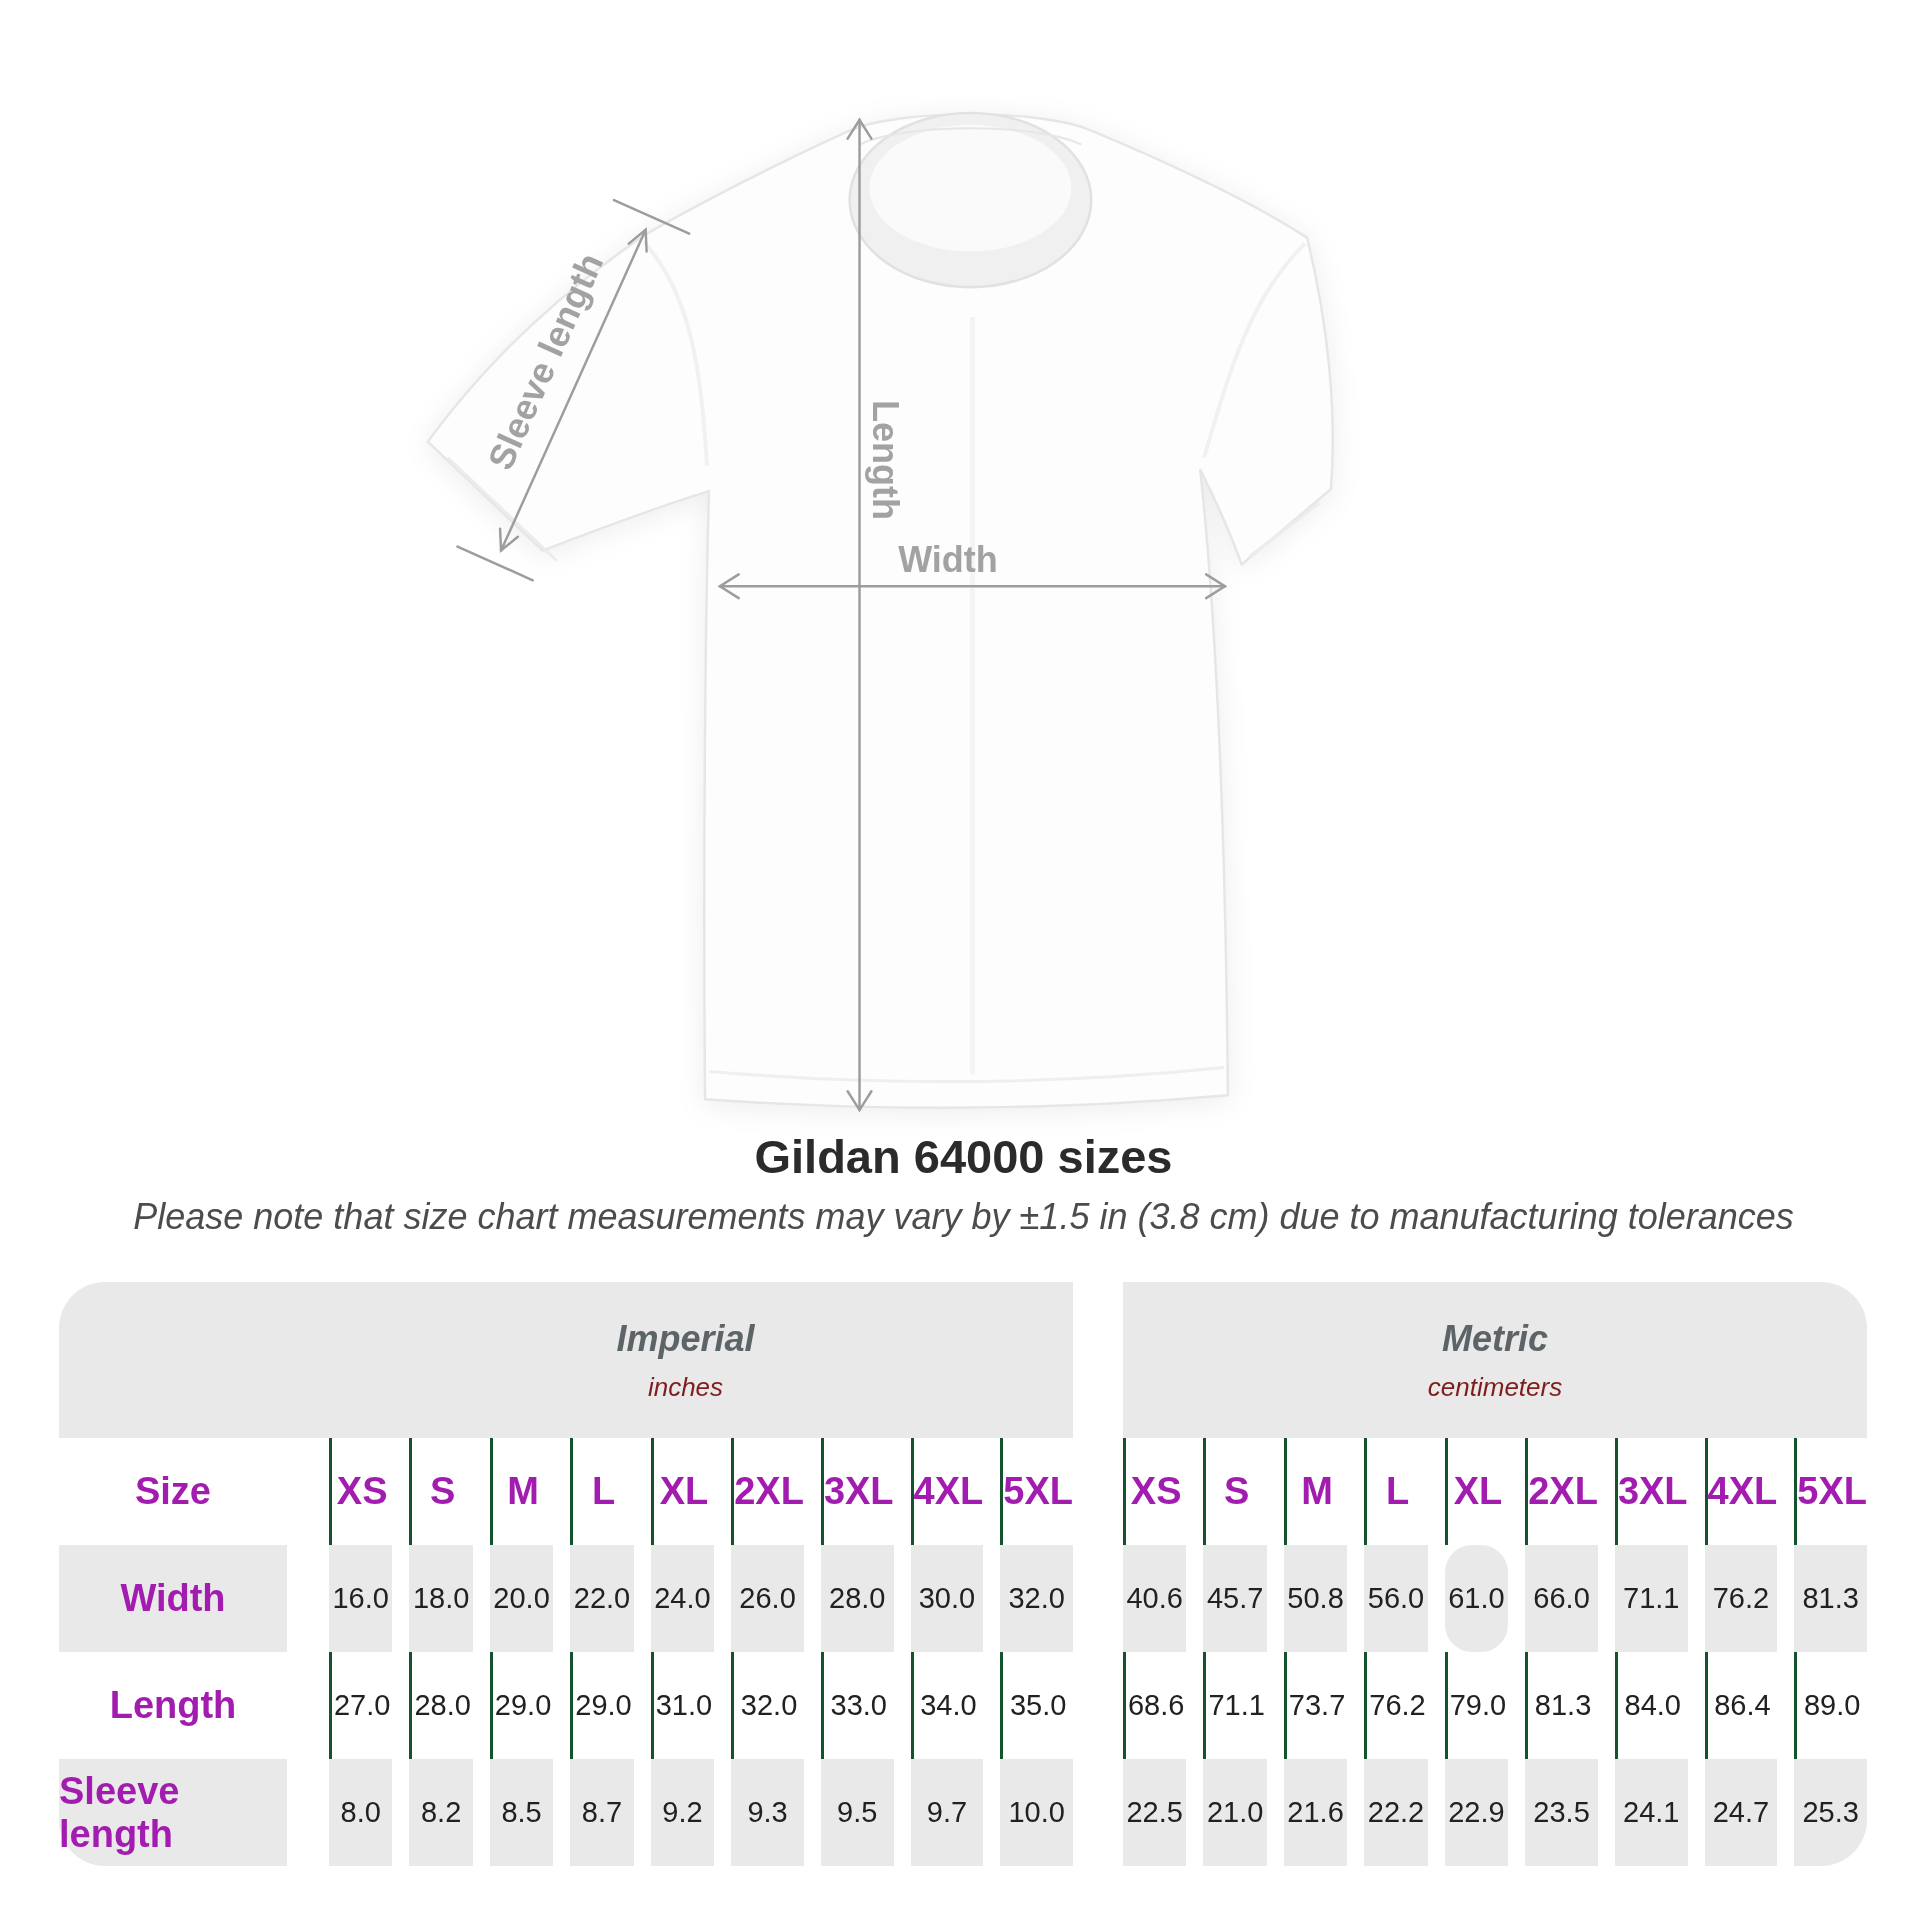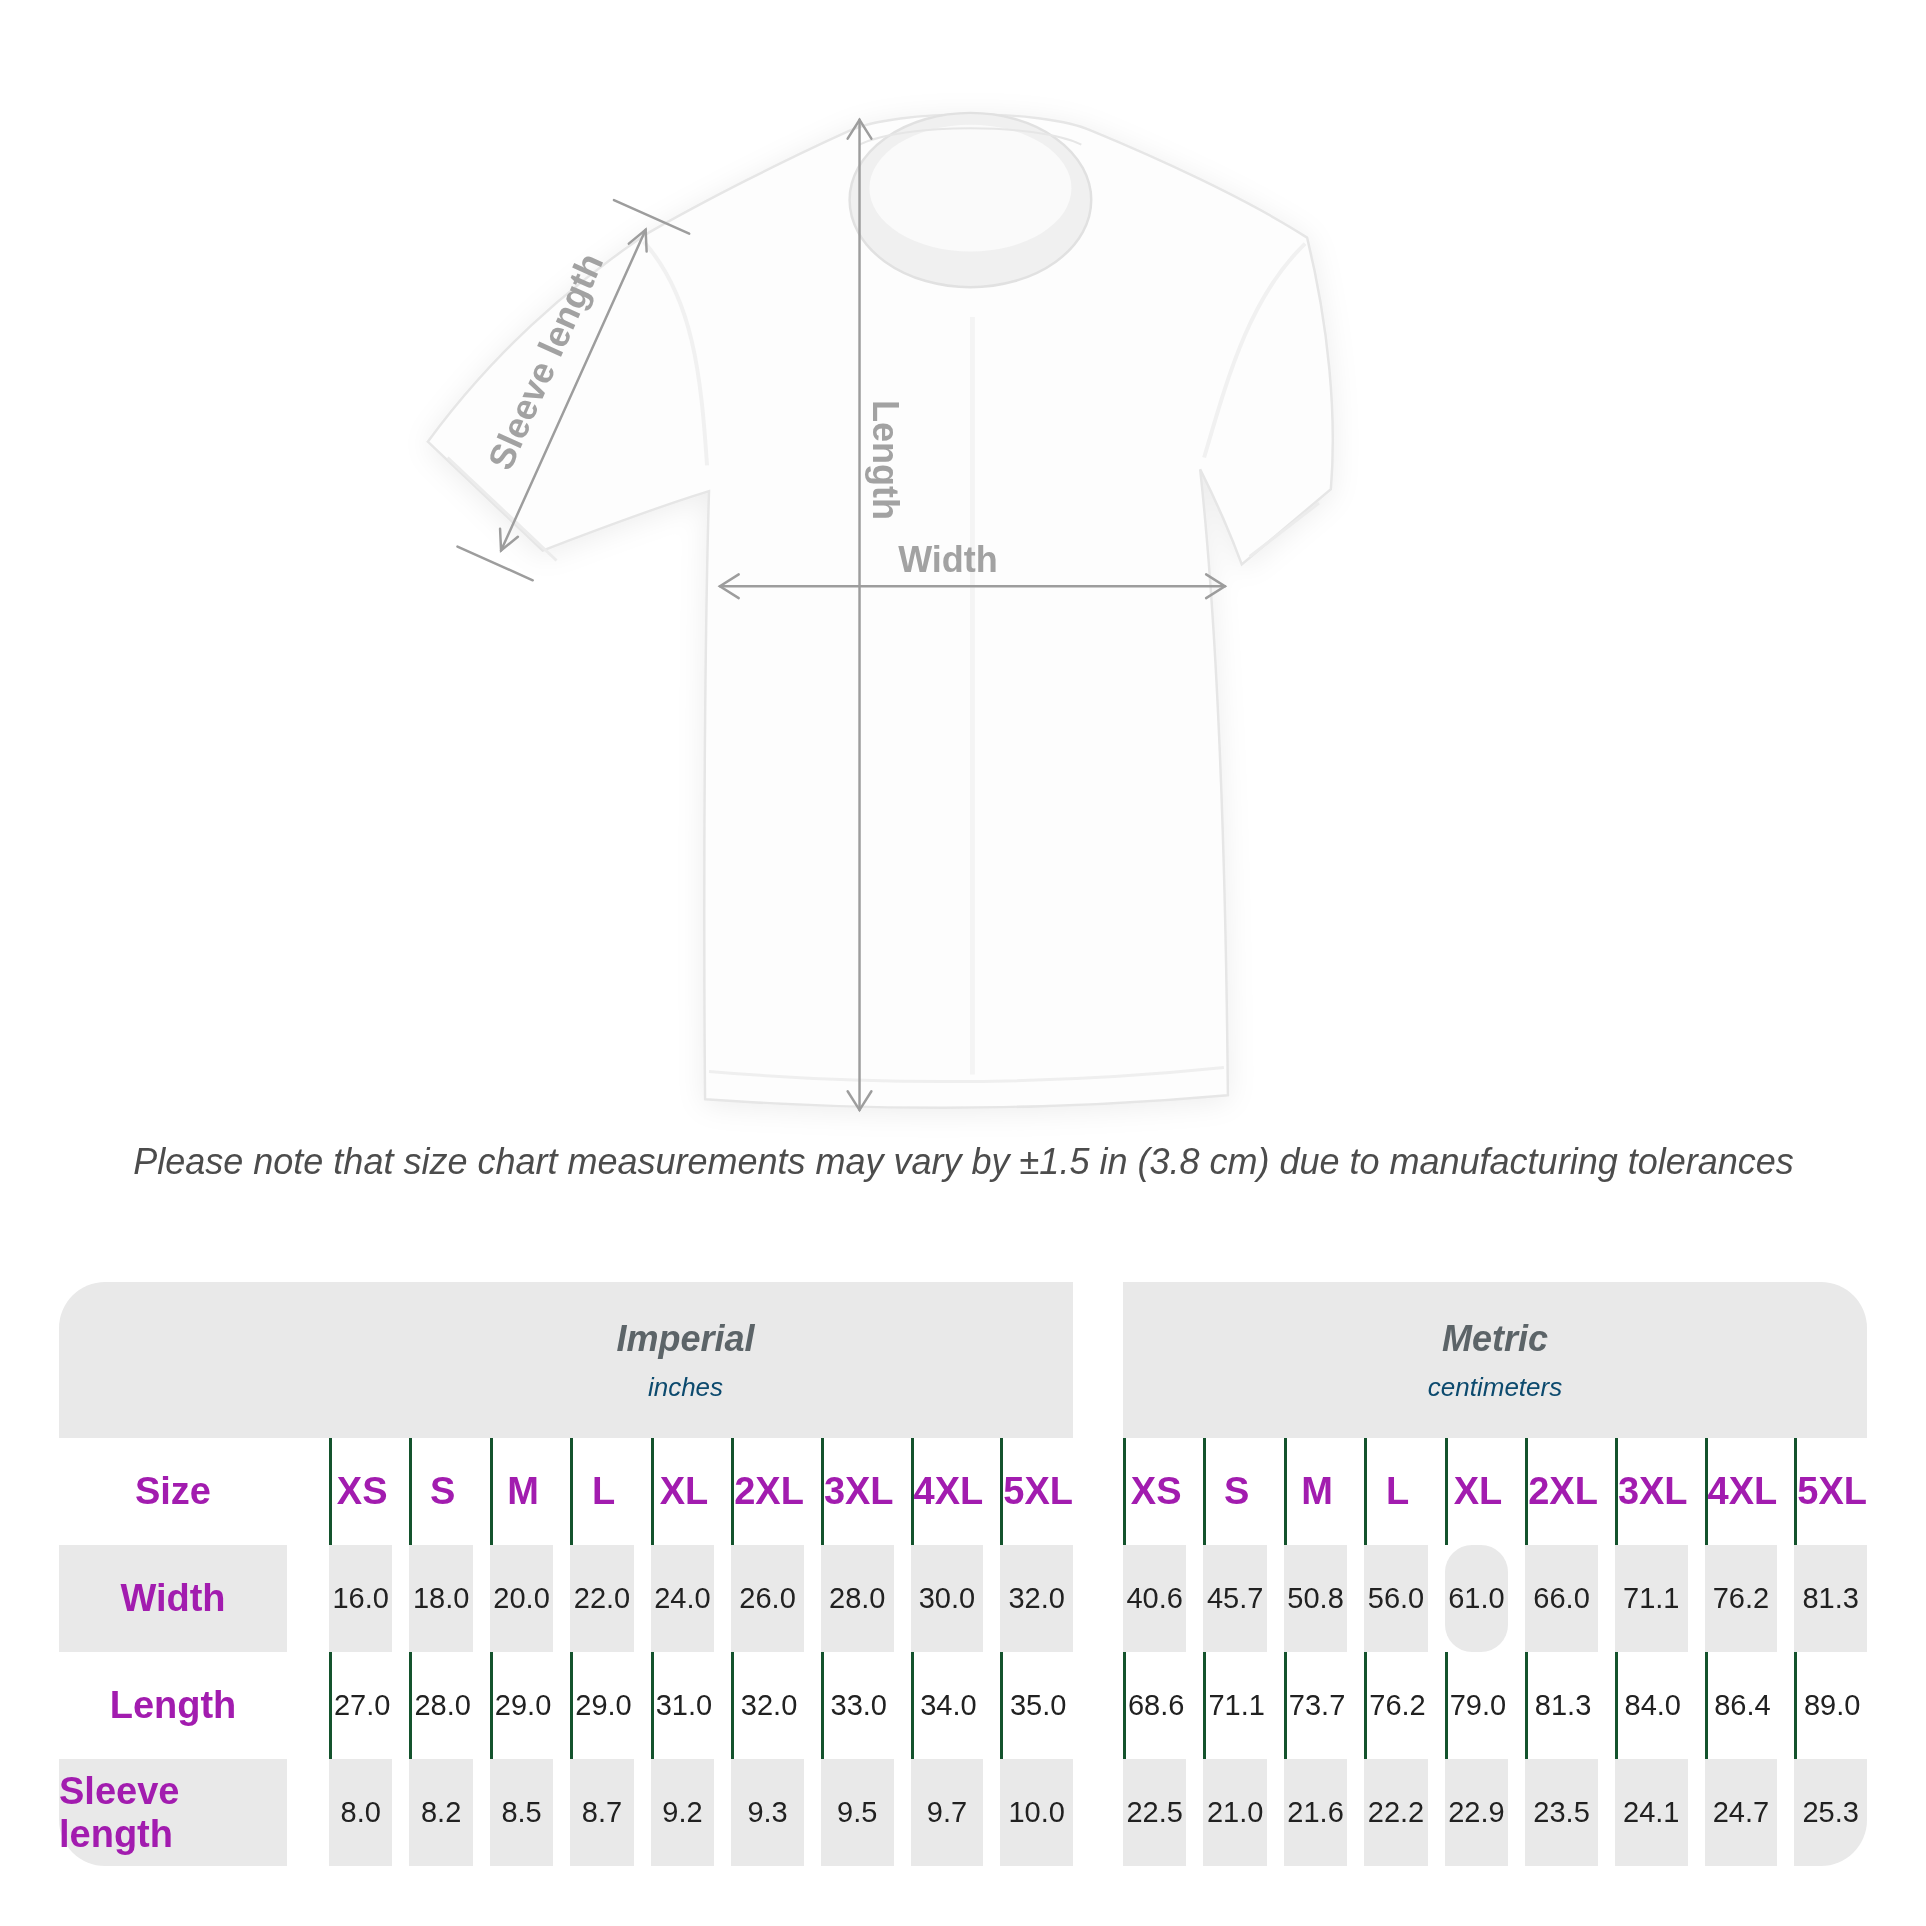--- a/index.html
+++ b/index.html
@@ -33,21 +33,21 @@
   .gray  { background:#e9e9e9; }
   .white { background:#ffffff; }
   .lined { border-left:3px solid #14532d; }
   .num { color:#212121; font-size:29px; }
   .head-txt { font-weight:bold; color:#a21caf; font-size:38px; }
   .unit-block {
     background:#e9e9e9; display:flex; flex-direction:column;
     align-items:center; justify-content:center; gap:12px;
   }
   .unit-name { font-style:italic; font-weight:bold; font-size:36px; color:#5c6468; }
-  .unit-sub  { font-style:italic; font-size:26px; color:#0c4a6e; }
+  .unit-sub  { font-style:italic; font-size:26px; color:#7f1d1d; }
   #unit-left  { grid-column:1 / 12;  grid-row:1; border-top-left-radius:46px; padding-left:239px; }
   #unit-right { grid-column:13 / 22; grid-row:1; border-top-right-radius:46px; }
   #size-label-cell   { grid-column:1; grid-row:2; }
   #width-label-cell  { grid-column:1; grid-row:3; }
   #length-label-cell { grid-column:1; grid-row:4; }
   #sleeve-label-cell { grid-column:1; grid-row:5; border-bottom-left-radius:46px; }
   .br-corner { border-bottom-right-radius:46px; }
 </style>
 </head>
 <body>
@@ -106,20 +106,21 @@
         <line x1="462" y1="552" x2="538" y2="586"></line>
       </g>
     </g>
   </svg>
 
   <div class="measure-label" id="sleeve-label">Sleeve length</div>
   <div class="measure-label" id="length-label">Length</div>
   <div class="measure-label" id="width-label">Width</div>
 
   <div id="title-wrap">
+    <div id="page-title">Gildan 64000 sizes</div>
     <div id="page-subtitle">Please note that size chart measurements may vary by ±1.5 in (3.8 cm) due to manufacturing tolerances</div>
   </div>
 
   <div id="size-table">
     <div class="unit-block" id="unit-left">
       <div class="unit-name">Imperial</div>
       <div class="unit-sub">inches</div>
     </div>
     <div class="unit-block" id="unit-right">
       <div class="unit-name">Metric</div>

